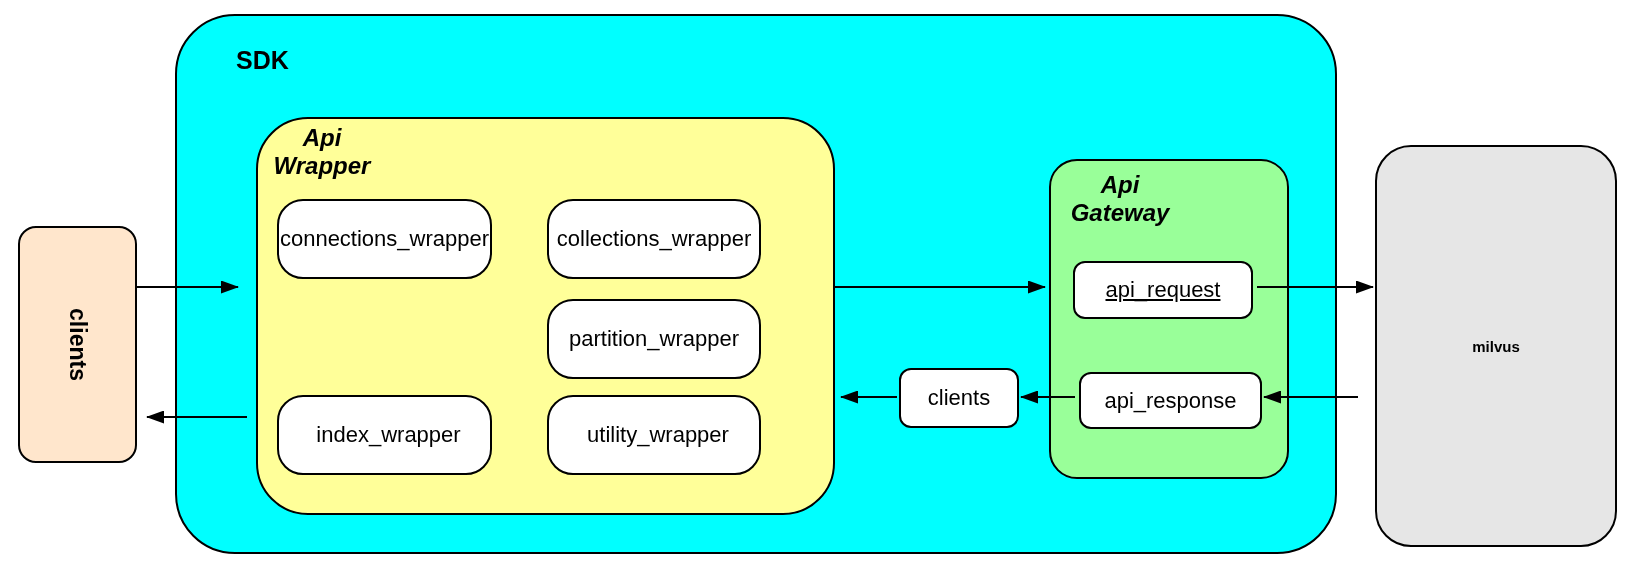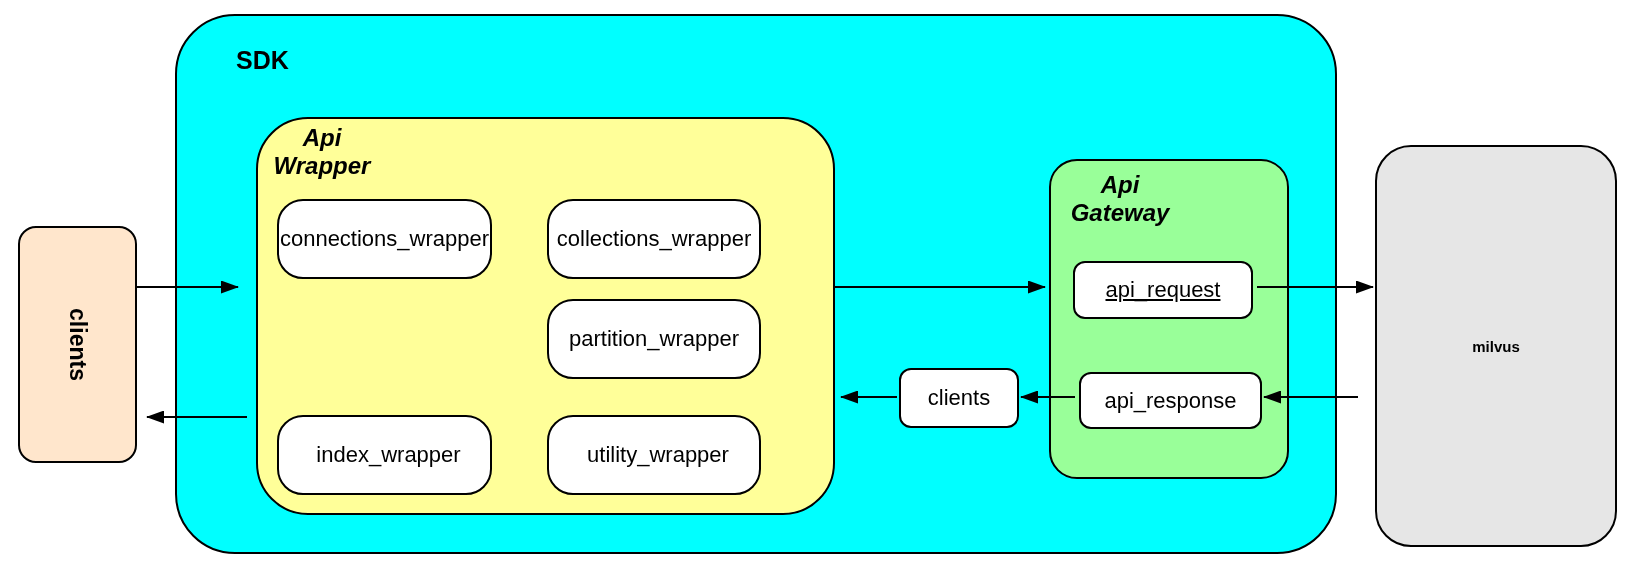--- a/index.html
+++ b/index.html
@@ -59,21 +59,21 @@
     border-radius: 26px;
     display: flex; align-items: center; justify-content: center;
     font-size: 22px;
     white-space: nowrap;
   }
   .wnode { width: 215px; height: 80px; }
   .w-col1 { left: 19px; }
   .w-col2 { left: 289px; width: 214px; }
   .w-row1 { top: 80px; }
   .w-row2 { top: 180px; }
-  .w-row3 { top: 296px; padding-left: 8px; }
+  .w-row3 { top: 276px; padding-left: 8px; }
   
   .checker { left: 722px; top: 352px; width: 120px; height: 60px; border-radius: 12px; }
   
   .gateway {
     left: 872px; top: 143px; width: 240px; height: 320px;
     background: var(--color-gateway_fill, #99FF99);
     border-radius: 28px;
   }
   .gw-request  { left: 22px; top: 100px; width: 180px; height: 58px; border-radius: 12px; text-decoration: underline; }
   .gw-response { left: 28px; top: 211px; width: 183px; height: 57px; border-radius: 12px; }

